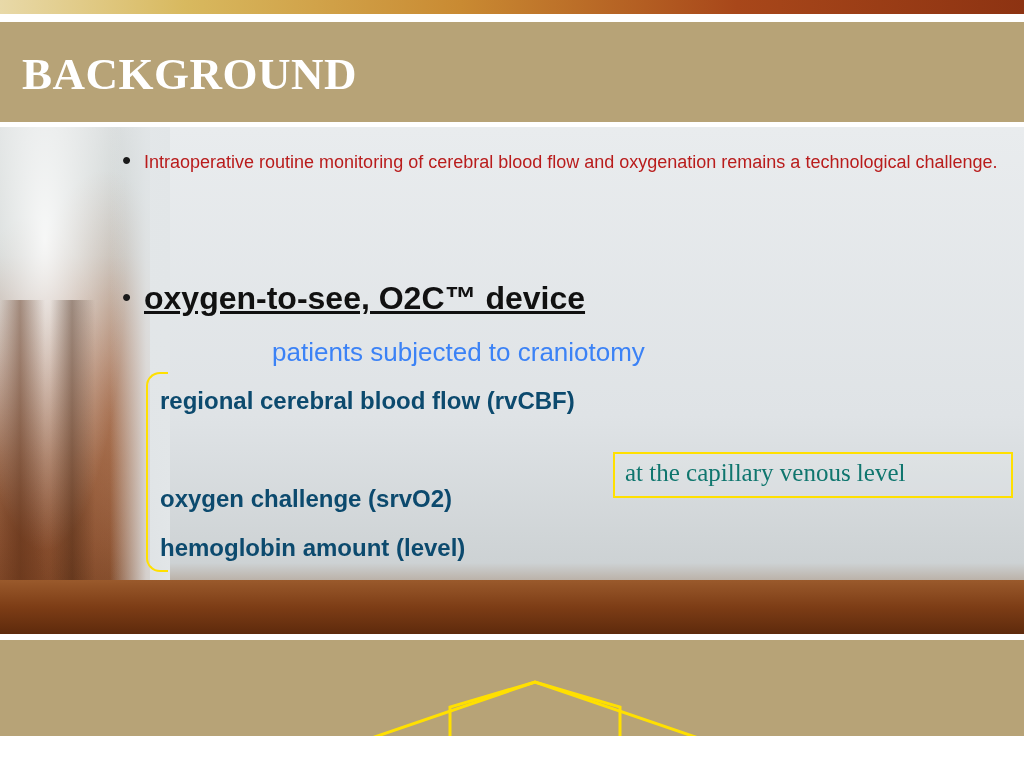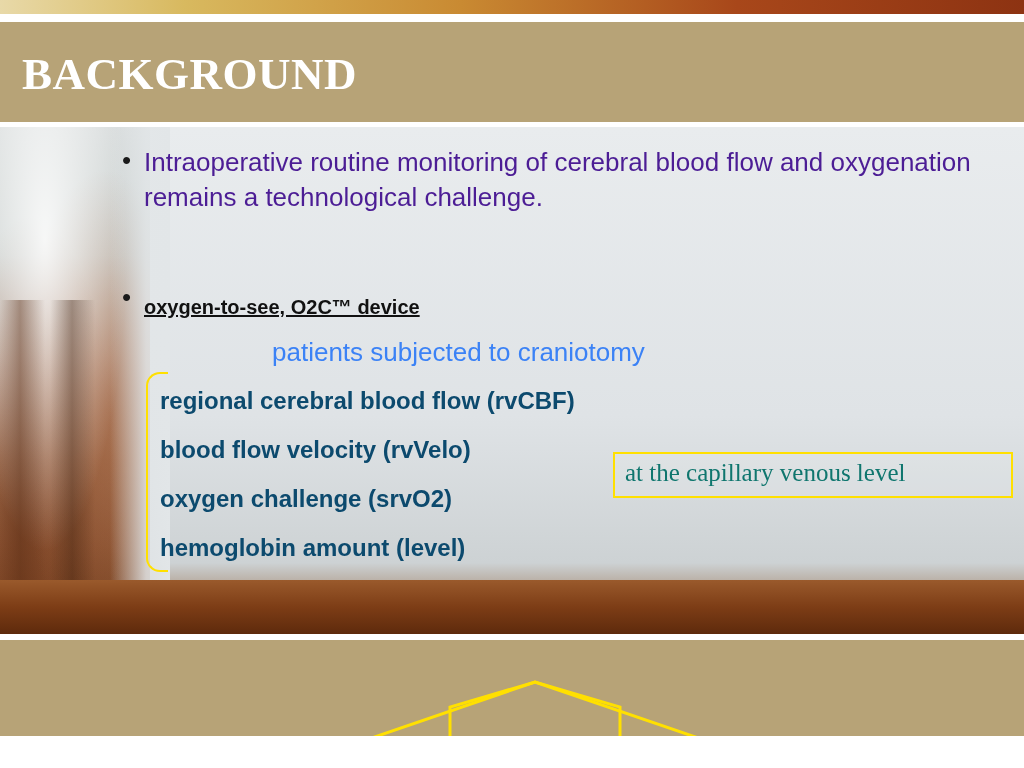--- a/index.html
+++ b/index.html
@@ -152,36 +152,35 @@
     line-height: 30px;
     color: #1a1a1a;
     text-align: left;
   }
   .b1 {
     left: 122px;
     top: 18px;
     width: 880px;
   }
   .b1 .txt {
-    font-size: 26px;
+    font-size: 18px;
     line-height: 35px;
-    color: #4c1d95;
+    color: #b91c1c;
   }
   .b2 {
     left: 122px;
     top: 155px;
     width: 880px;
   }
   .b2 .txt {
-    font-size: 20px;
+    font-size: 32px;
     line-height: 32px;
     font-weight: bold;
     color: #111111;
     text-decoration: underline;
-    margin-top: 9px;
   }
   .sub-line {
     position: absolute;
     left: 272px;
     top: 210px;
     font-size: 26px;
     color: #3b82f6;
   }
   .param {
     position: absolute;
@@ -285,21 +284,20 @@
     </div>
 
     <div class="bullet-row b2">
       <span class="bullet-dot">•</span>
       <span class="txt">oxygen-to-see, O2C™ device</span>
     </div>
 
     <div class="sub-line">patients subjected to craniotomy</div>
 
     <div class="param p1">regional cerebral blood flow (rvCBF)</div>
-    <div class="param p2">blood flow velocity (rvVelo)</div>
     <div class="param p3">oxygen challenge (srvO2)</div>
     <div class="param p4">hemoglobin amount (level)</div>
 
     <div class="brace"></div>
 
     <div class="capillary-box"></div>
     <div class="capillary-text">at the capillary venous level</div>
 
     <svg class="arrow-svg" viewBox="0 0 420 200">
       <polyline points="20,165 195,105 370,165" fill="none" stroke="#ffe000" stroke-width="3"></polyline>

